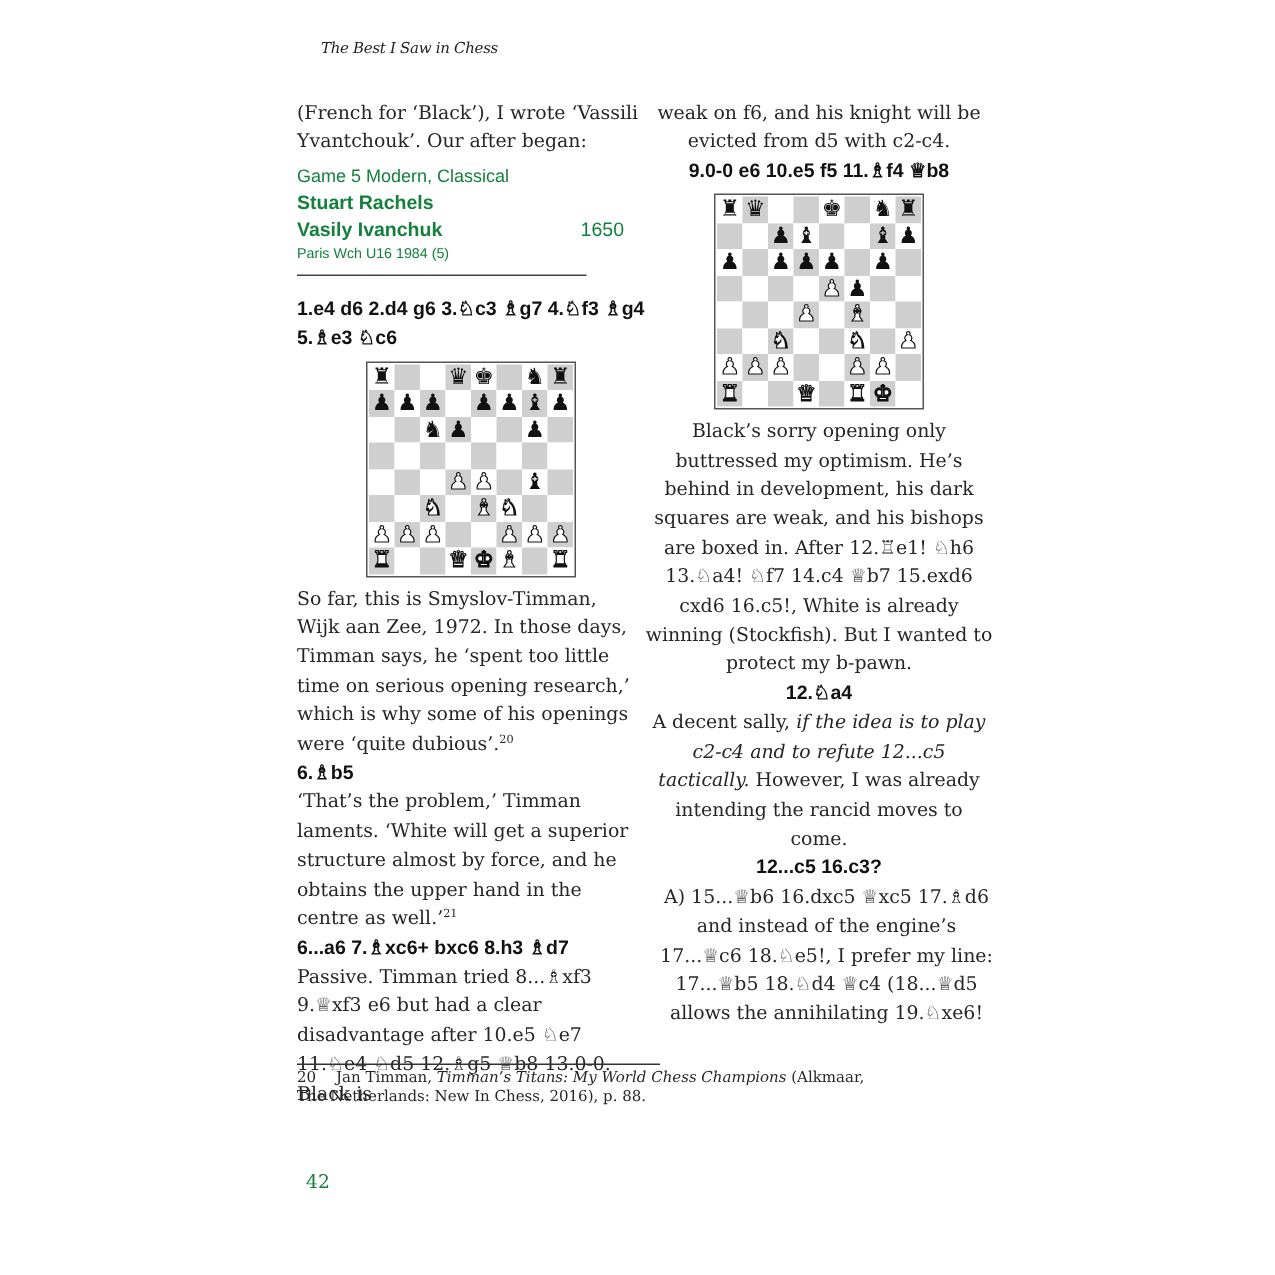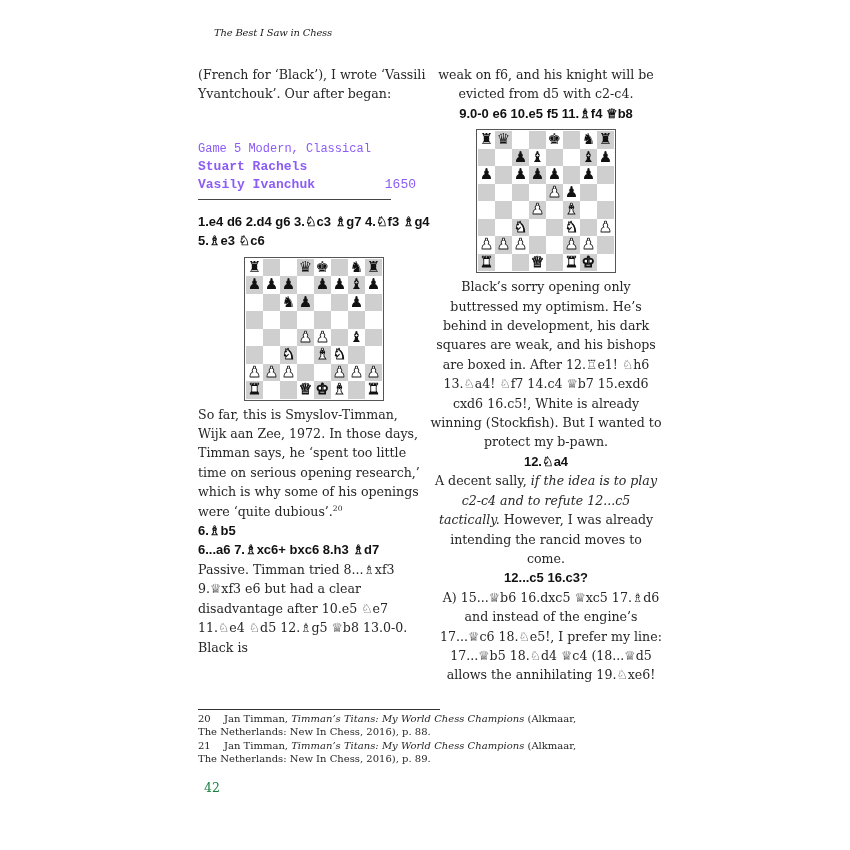--- a/index.html
+++ b/index.html
@@ -3,21 +3,21 @@
   <meta charset="utf-8">
   <style>
     html, body { margin: 0; padding: 0; background: #ffffff; }
     body { width: 850px; height: 850px; position: relative; overflow: hidden; color: #1f1f1f; }
     .running-head { position: absolute; left: 214px; top: 27px; font-family: "DejaVu Serif", serif; font-size: 10px; font-style: italic; color: #222; letter-spacing: -0.2px; }
     .col { position: absolute; top: 65px; width: 232px; font-family: "DejaVu Serif", serif; font-size: 12.6px; line-height: 19.4px; color: #262626; }
     .col-left { left: 198px; }
     .col-right { left: 430px; text-align: center; }
     .col p { margin: 0; }
     .moves { font-family: "Liberation Sans", sans-serif; font-weight: bold; font-size: 13px; line-height: 19.4px; color: #111; }
-    .game-head { font-family: Liberation Mono, monospace; color: #8b5cf6; margin-top: 36px; }
+    .game-head { font-family: Liberation Sans, sans-serif; color: #15803d; margin-top: 4px; }
     .game-head .title { font-size: 12px; line-height: 18px; }
     .game-head .player { font-size: 13px; font-weight: bold; line-height: 18px; display: flex; justify-content: space-between; width: 218px; }
     .game-head .rating { font-weight: normal; font-size: 13px; }
     .game-head .event { font-size: 9.5px; line-height: 16px; }
     .game-rule { width: 193px; height: 1px; background: #444; margin: 5px 0 12px 0; }
     .board-wrap { display: flex; justify-content: center; margin: 6px 0 4px 0; }
     .board { display: grid; grid-template-columns: repeat(8, 17px); grid-template-rows: repeat(8, 17.5px); border: 1.5px solid #555; padding: 1px; }
     .sq { display: flex; align-items: center; justify-content: center; font-family: "DejaVu Sans", sans-serif; font-size: 15px; line-height: 1; }
     .sq.light { background: #ffffff; }
     .sq.dark { background: #cfcfcf; }
@@ -43,20 +43,21 @@
 
   <div class="game-head">
     <div class="title">Game 5  Modern, Classical</div>
     <div class="player">
         <span>Stuart Rachels</span>
       </div>
     <div class="player">
       <span>Vasily Ivanchuk</span>
       <span class="rating">1650</span>
     </div>
+    <div class="event">Paris Wch U16 1984 (5)</div>
   </div>
   <div class="game-rule"></div>
 
   <p class="moves">1.e4 d6 2.d4 g6 3.♘c3 ♗g7 4.♘f3 ♗g4 5.♗e3 ♘c6</p>
 
   <div class="board-wrap">
     <div class="board">
         <div class="sq light b">
           <span>♜</span>
         </div>
@@ -183,20 +184,21 @@
         </div>
         <div class="sq dark"></div>
         <div class="sq light w">
           <span style="color: rgb(255, 255, 255); -webkit-text-stroke: 0.8px rgb(17, 17, 17);">♜</span>
         </div>
       </div>
   </div>
 
   <p><span>So far, this is Smyslov-Timman, Wijk aan Zee, 1972. In those days, Timman says, he ‘spent too little time on serious opening research,’ which is why some of his openings were ‘quite dubious’.</span><sup>20</sup></p>
   <p class="moves">6.♗b5</p>
+  <p><span>‘That’s the problem,’ Timman laments. ‘White will get a superior structure almost by force, and he obtains the upper hand in the centre as well.’</span><sup>21</sup></p>
   <p class="moves">6...a6 7.♗xc6+ bxc6 8.h3 ♗d7</p>
   <p>Passive. Timman tried 8...♗xf3 9.♕xf3 e6 but had a clear disadvantage after 10.e5 ♘e7 11.♘e4 ♘d5 12.♗g5 ♕b8 13.0-0. Black is</p>
 </div>
 
 <div class="col col-right">
   <p>weak on f6, and his knight will be evicted from d5 with c2-c4.</p>
   <p class="moves">9.0-0 e6 10.e5 f5 11.♗f4 ♕b8</p>
 
   <div class="board-wrap">
     <div class="board">
@@ -330,16 +332,15 @@
   <p>Black’s sorry opening only buttressed my optimism. He’s behind in development, his dark squares are weak, and his bishops are boxed in. After 12.♖e1! ♘h6 13.♘a4! ♘f7 14.c4 ♕b7 15.exd6 cxd6 16.c5!, White is already winning (Stockfish). But I wanted to protect my b-pawn.</p>
   <p class="moves">12.♘a4</p>
   <p><span>A decent sally, </span><span class="it">if the idea is to play c2-c4 and to refute 12...c5 tactically.</span><span> However, I was already intending the rancid moves to come.</span></p>
   <p class="moves">12...c5 16.c3?</p>
   <p class="indent">A) 15...♕b6 16.dxc5 ♕xc5 17.♗d6 and instead of the engine’s 17...♕c6 18.♘e5!, I prefer my line: 17...♕b5 18.♘d4 ♕c4 (18...♕d5 allows the annihilating 19.♘xe6!</p>
 </div>
 
 <div class="footnote-rule"></div>
 <div class="footnotes">
   <p><span class="fn-num">20</span><span>Jan Timman, </span><span class="it">Timman’s Titans: My World Chess Champions</span><span> (Alkmaar, The Netherlands: New In Chess, 2016), p. 88.</span></p>
-  <p><span class="fn-num">21</span><span>Jan Timman, </span><span class="it">Timman’s Titans: My World Chess Champions</span><span> (Alkmaar, The Netherlands: New In Chess, 2016), p. 89.</span></p>
 </div>
 
 <div class="page-number">42</div>
 
 </body></html>

